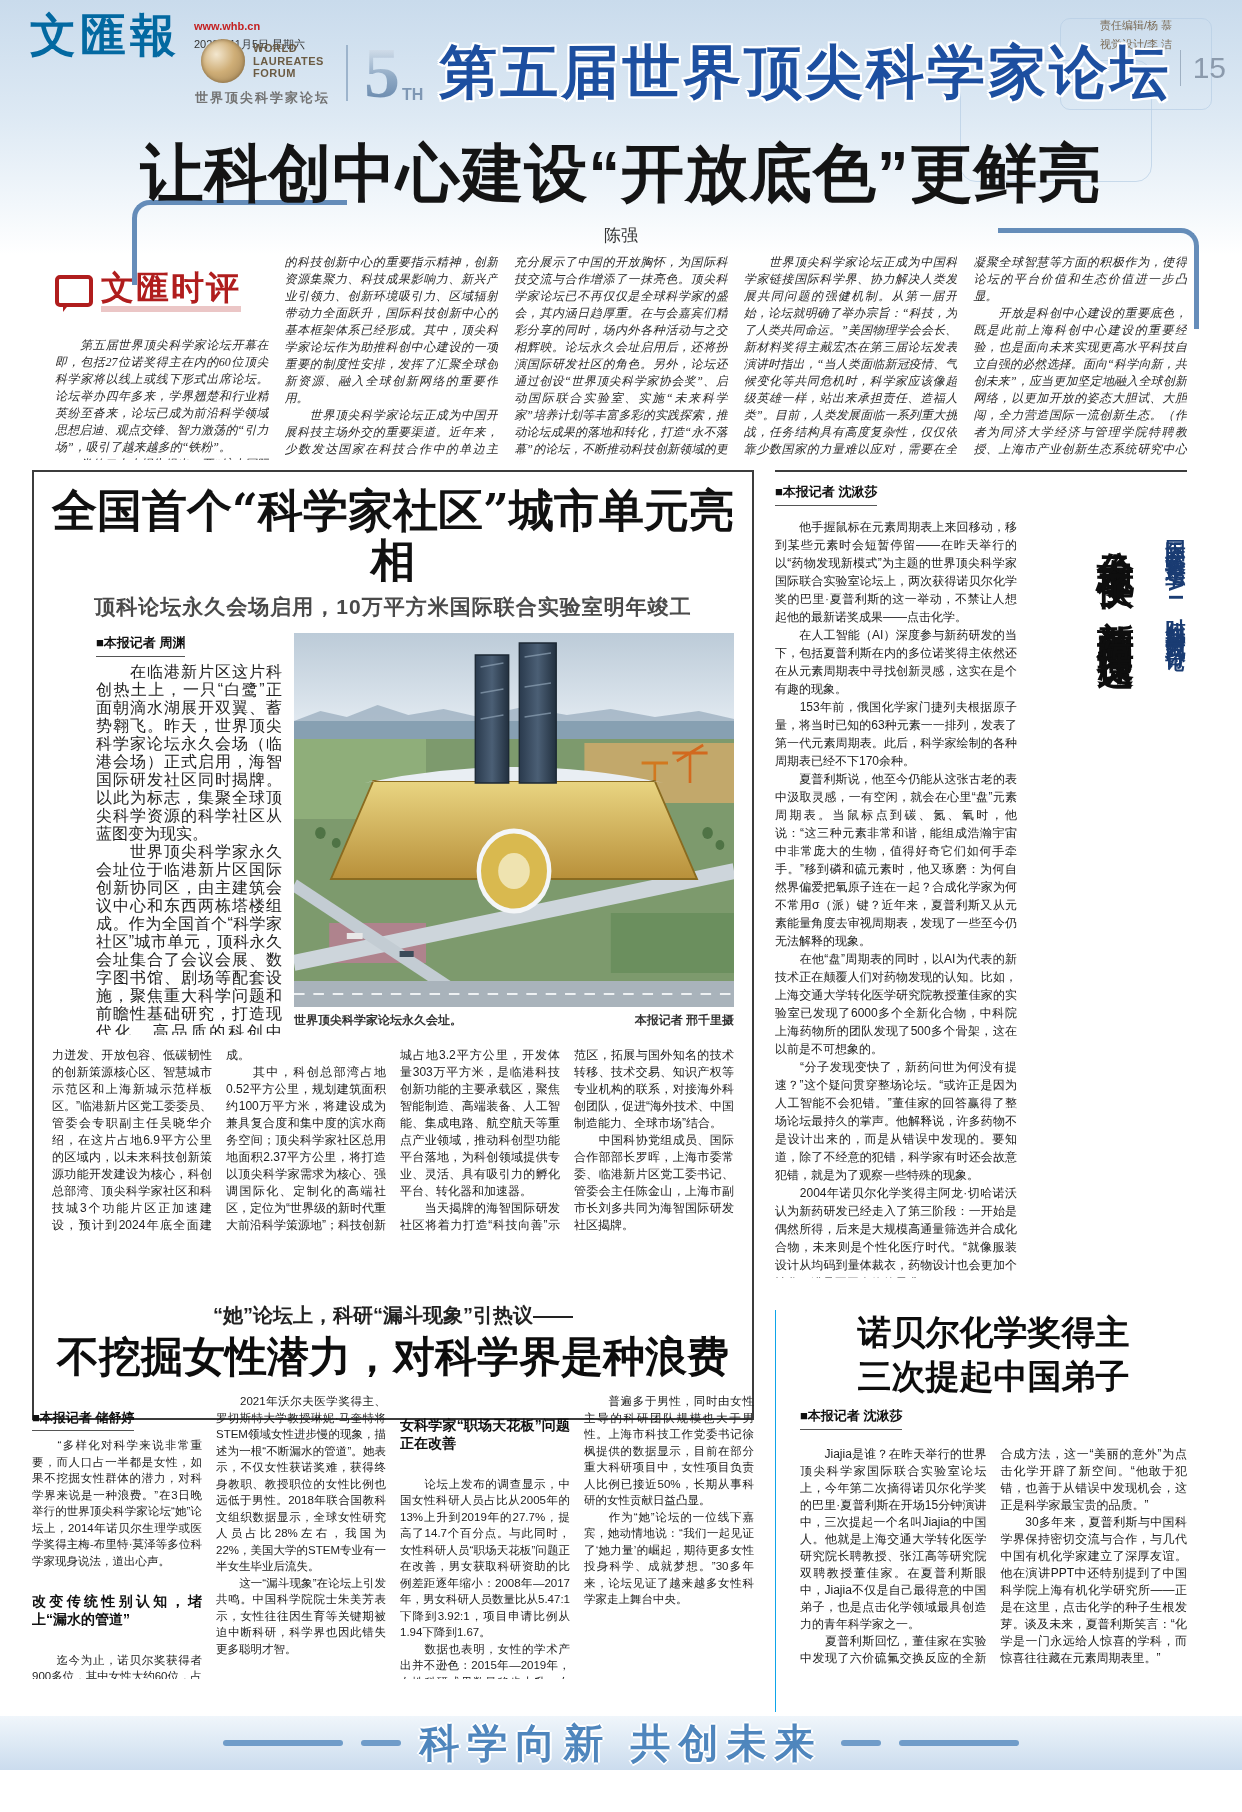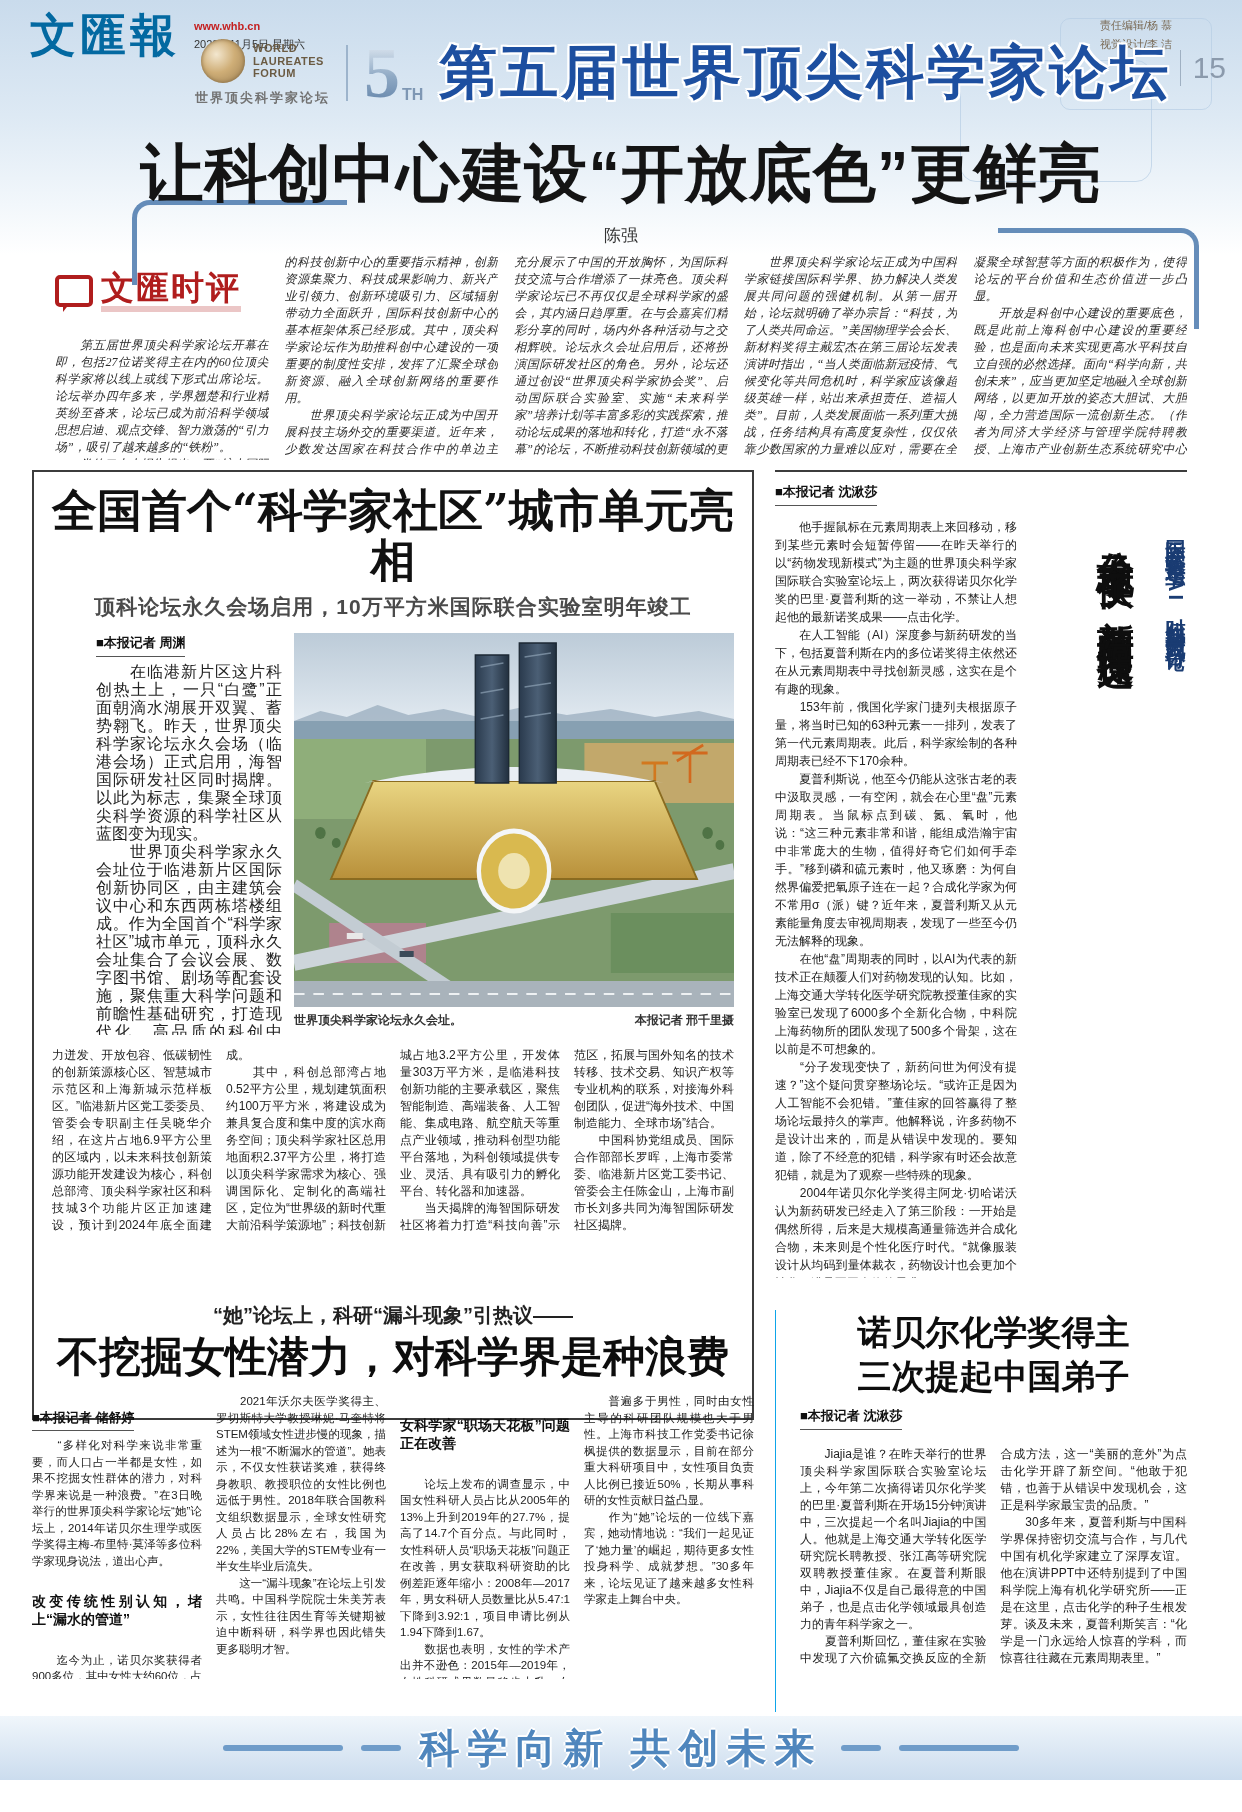--- a/index.html
+++ b/index.html
@@ -93,21 +93,21 @@
          overflow:hidden;color:#222;}
   .w-sub{font-weight:bold;font-size:14px;margin:6px 0;color:#111;line-height:1.35;}
   
   .nobel{position:absolute;left:775px;top:1302px;width:412px;height:402px;border-left:1px solid #0ea5e9;
          padding-left:24px;box-sizing:border-box;margin-top:8px;}
   .n-head{text-align:center;font-family:"DejaVu Serif","Liberation Serif",serif;font-weight:bold;
           font-size:34px;color:#0d0d0d;line-height:1.3;}
   .n-body{margin-top:10px;height:246px;overflow:hidden;column-count:2;column-gap:14px;
           font-size:12px;line-height:17px;text-align:justify;white-space:pre-line;color:#222;}
   
-  .footer{position:absolute;left:0;top:1716px;width:1242px;height:64px;
+  .footer{position:absolute;left:0;top:1716px;width:1242px;height:54px;
           background:linear-gradient(180deg,#f0f6fb,#cbdcee);display:flex;align-items:center;justify-content:center;gap:18px;}
   .dash{height:6px;background:#6f9cc9;border-radius:3px;}
   .d-long{width:120px;} .d-short{width:40px;}
   .slogan{font-size:40px;font-weight:900;color:#4f86bd;letter-spacing:8px;
           text-shadow:-2px 0 #fff,2px 0 #fff,0 -2px #fff,0 2px #fff;}
 </style>
 </head>
 <body>
 
 <div class="page">

